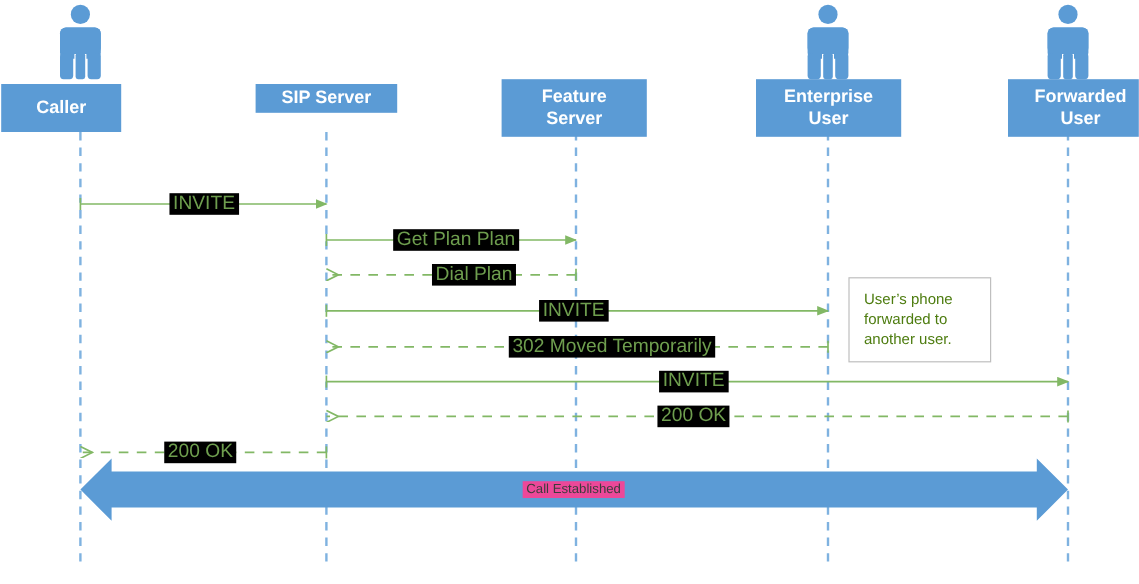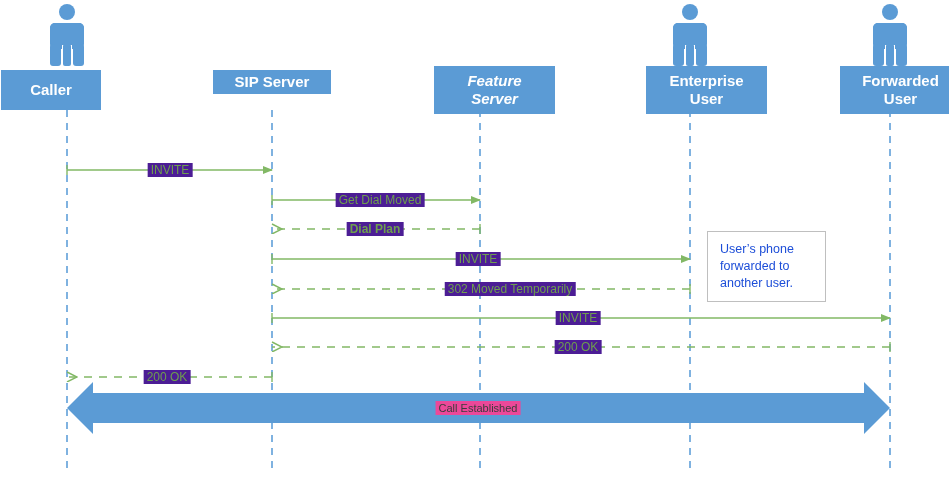--- a/index.html
+++ b/index.html
@@ -6,25 +6,25 @@
   body{width:949px;height:487px;position:relative;overflow:hidden;
        font-family:"Liberation Sans","DejaVu Sans",sans-serif;}
   #diagram{position:absolute;left:0;top:0;width:949px;height:487px;}
   .svg-layer{position:absolute;left:0;top:0;}
   
   .actor-box{position:absolute;background:#5B9BD5;color:#ffffff;
              display:flex;align-items:center;justify-content:center;
              text-align:center;font-weight:bold;font-size:15px;line-height:18px;}
   
   .msg-label{position:absolute;transform:translate(-50%,-50%);
-             color:#6E9E4E;font-size:12px;background:#4c1d95;
+             color:#6E9E4E;font-size:16px;background:#000000;
              padding:0 3px;white-space:nowrap;text-align:center;}
   
   .note-box{position:absolute;background:#ffffff;border:1px solid #BFBFBF;
-            box-sizing:border-box;padding:9px 12px;color:#1d4ed8;
+            box-sizing:border-box;padding:9px 12px;color:#4d7c0f;
             font-size:12.5px;line-height:17px;}
   
   .banner-caption{position:absolute;transform:translate(-50%,-50%);
                   background:#ec4899;color:#3c3c3c;font-size:11px;
                   padding:1px 3px;white-space:nowrap;}
 </style>
 </head>
 <body>
 
 <div id="diagram">
@@ -101,43 +101,43 @@
       <div class="actor-box" style="left: 1px; top: 70px; width: 100px; height: 40px;">
         <div>
           <div>Caller</div>
         </div>
       </div>
       <div class="actor-box" style="left: 213px; top: 70px; width: 118px; height: 24px;">
         <div>
           <div>SIP Server</div>
         </div>
       </div>
-      <div class="actor-box" style="left: 434px; top: 66px; width: 121px; height: 48px; font-style: italic;">
+      <div class="actor-box" style="left: 418px; top: 66px; width: 121px; height: 48px;">
         <div>
           <div>Feature</div>
           <div>Server</div>
         </div>
       </div>
-      <div class="actor-box" style="left: 630px; top: 66px; width: 121px; height: 48px; margin-left: 16px;">
+      <div class="actor-box" style="left: 630px; top: 66px; width: 121px; height: 48px;">
         <div>
           <div>Enterprise</div>
           <div>User</div>
         </div>
       </div>
       <div class="actor-box" style="left: 840px; top: 66px; width: 121px; height: 48px;">
         <div>
           <div>Forwarded</div>
           <div>User</div>
         </div>
       </div>
     </div>
   <div id="msg-labels">
       <div class="msg-label" style="left: 170px; top: 170px;">INVITE</div>
-      <div class="msg-label" style="left: 380px; top: 200px;">Get Dial Moved</div>
-      <div class="msg-label" style="left: 375px; top: 229px; font-weight: bold;">Dial Plan</div>
+      <div class="msg-label" style="left: 380px; top: 200px;">Get Plan Plan</div>
+      <div class="msg-label" style="left: 395px; top: 229px;">Dial Plan</div>
       <div class="msg-label" style="left: 478px; top: 259px;">INVITE</div>
       <div class="msg-label" style="left: 478px; top: 289px; margin-left: 32px;">302 Moved Temporarily</div>
       <div class="msg-label" style="left: 578px; top: 318px;">INVITE</div>
       <div class="msg-label" style="left: 578px; top: 347px;">200 OK</div>
       <div class="msg-label" style="left: 167px; top: 377px;">200 OK</div>
     </div>
 
   <div class="note-box" id="note-box" style="left: 707px; top: 231px; width: 119px; height: 71px;">
     <div>User’s phone</div>
     <div>forwarded to</div>

